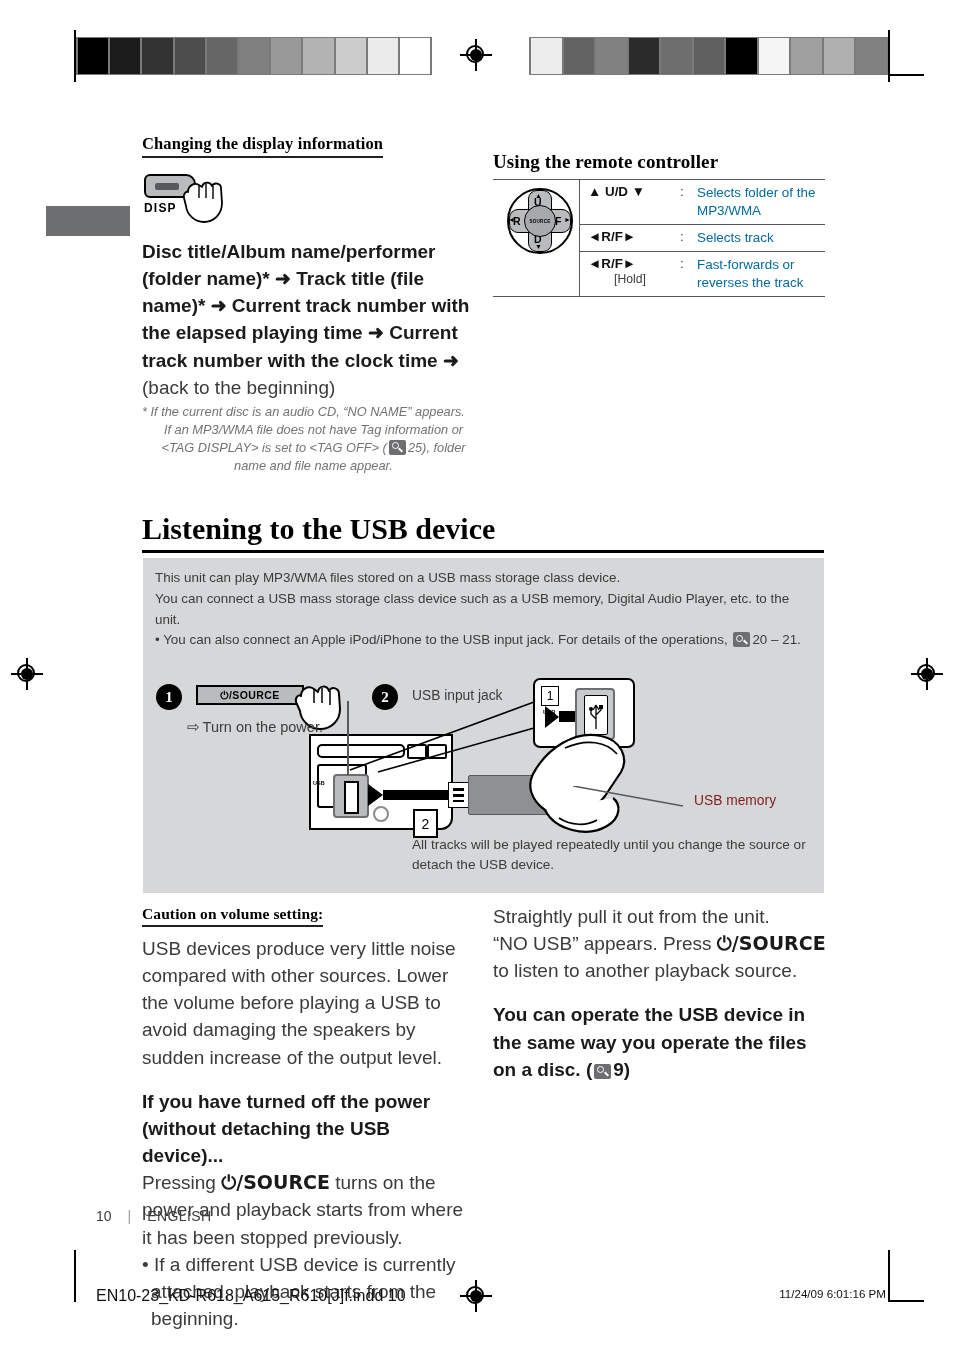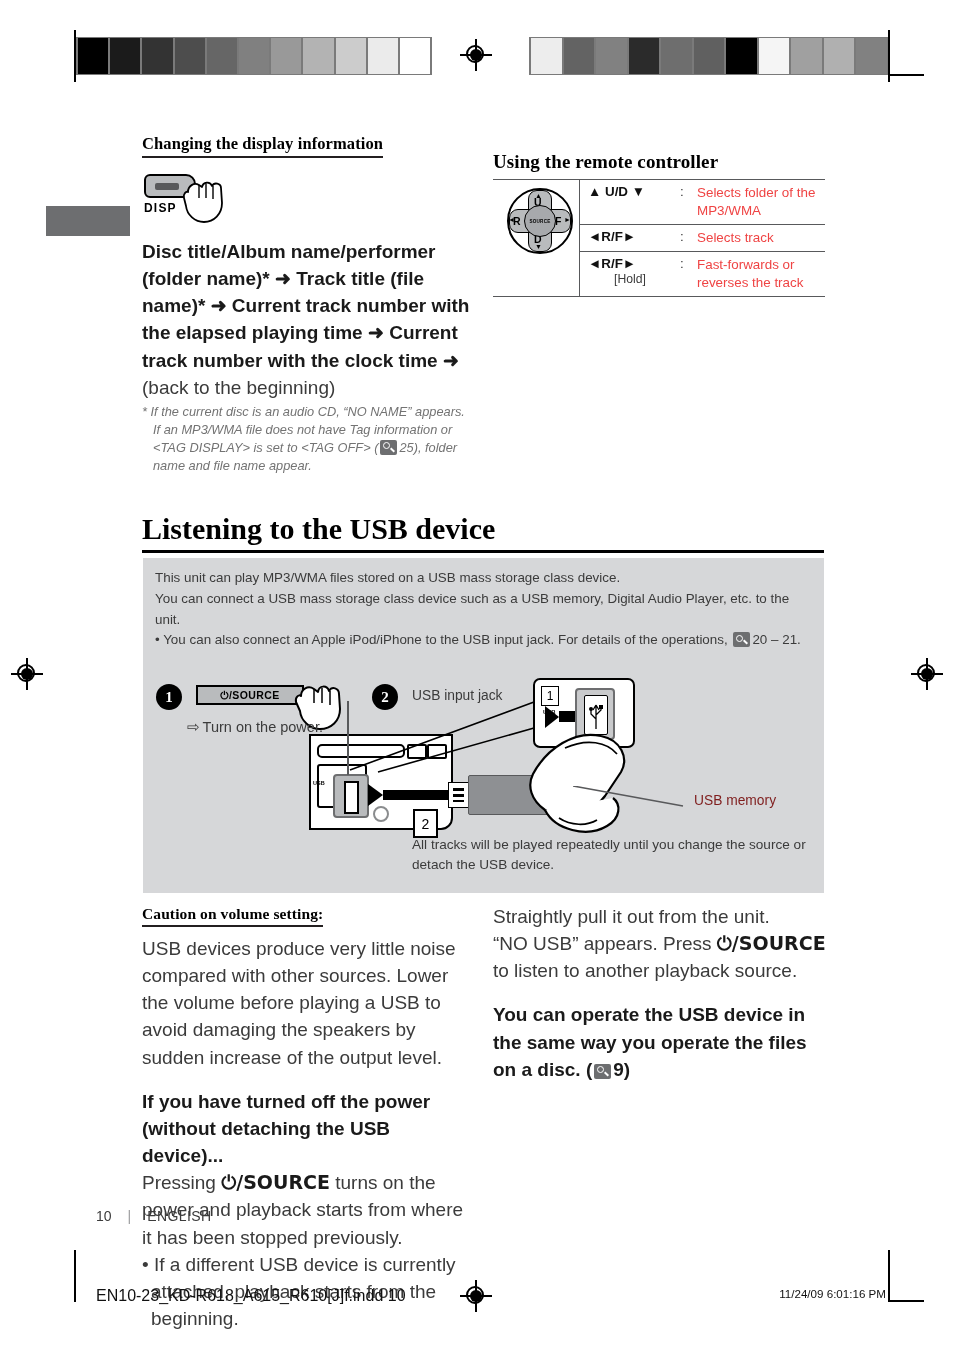--- a/index.html
+++ b/index.html
@@ -50,21 +50,21 @@
   h2.sec{
     font-family:"Liberation Serif",serif;font-weight:bold;font-size:20.5px;
     margin:0 0 6px 0;color:#000;line-height:1.12;
   }
 
   p{margin:0;}
   .body{font-size:19px;line-height:1.43;color:#3b3b3b;}
   .bold{font-weight:bold;color:#1a1a1a;}
   .ital{font-style:italic;font-size:12.8px;line-height:1.40;color:#737373;}
   .hang{padding-left:10px;text-indent:-10px;}
-  .hang2{padding-left:11px;}
+  .hang2{padding-left:11px;text-align:center;}
 
   
   #disp-art{position:relative;width:84px;height:54px;margin:6px 0 12px 0;}
   #disp-key{position:absolute;left:2px;top:2px;width:52px;height:24px;background:#b9bbbd;
       border:2px solid #000;border-radius:6px 10px 6px 6px;box-sizing:border-box;}
   #disp-key s{position:absolute;left:9px;top:7px;width:24px;height:7px;background:#58595b;
       border-radius:2px;text-decoration:none;display:block;}
   #disp-label{position:absolute;left:2px;top:29px;font-size:12px;font-weight:bold;
       letter-spacing:1.2px;color:#000;font-family:"Liberation Sans",sans-serif;}
   .hand{position:absolute;}
@@ -73,21 +73,21 @@
   
   table.remote{border-collapse:collapse;width:332px;margin-top:4px;
       border-top:1.6px solid #58595b;border-bottom:1.6px solid #58595b;}
   table.remote td{padding:4px 0 4px 8px;vertical-align:top;}
   table.remote tr+tr td{border-top:1.4px solid #58595b;}
   td.padcell{width:78px;border-right:1.4px solid #58595b;padding:0;
       vertical-align:middle;text-align:center;}
   td.keycell{width:84px;white-space:nowrap;font-weight:bold;font-size:13.4px;color:#111;
       padding-left:6px;}
   td.coloncell{width:9px;font-size:13.4px;color:#3b3b3b;}
-  td.desccell{font-size:13.4px;line-height:1.34;color:#ef4444;}
+  td.desccell{font-size:13.4px;line-height:1.34;color:#0369a1;}
   .hold{display:block;font-weight:normal;font-size:12.2px;color:#3b3b3b;
         text-align:center;margin-top:1px;}
 
   
   .pad{position:relative;width:66px;height:66px;margin:4px auto;}
   .pad .ring{position:absolute;inset:0;border:2px solid #000;border-radius:50%;
       background:#ffffff;box-sizing:border-box;}
   .pad .cross-v{position:absolute;left:21px;top:2px;width:24px;height:62px;background:#b9bbbd;
       border:1.6px solid #000;border-radius:9px;box-sizing:border-box;}
   .pad .cross-h{position:absolute;left:2px;top:21px;width:62px;height:24px;background:#b9bbbd;

